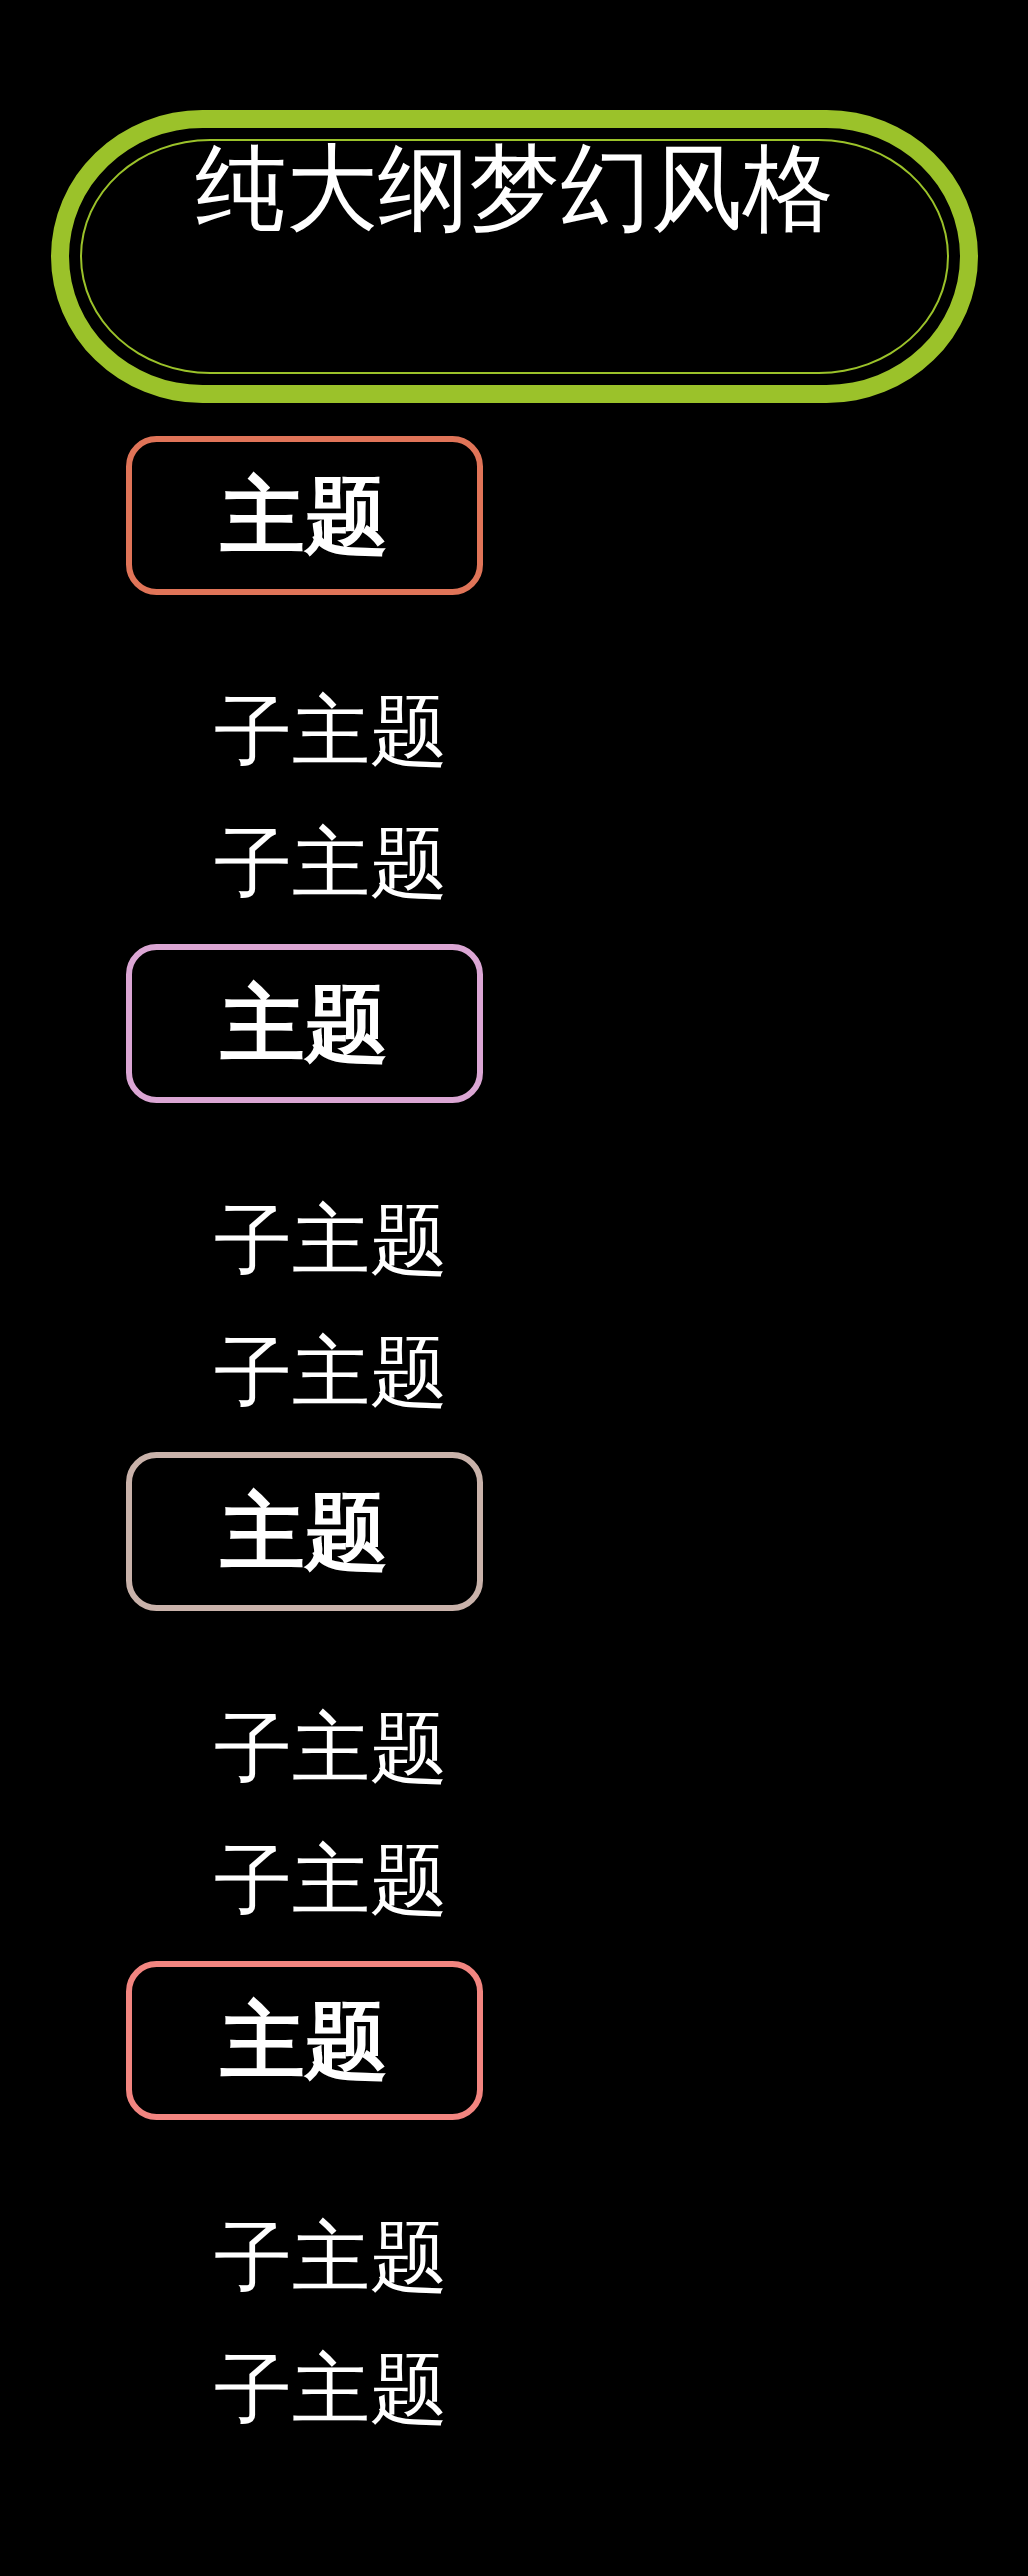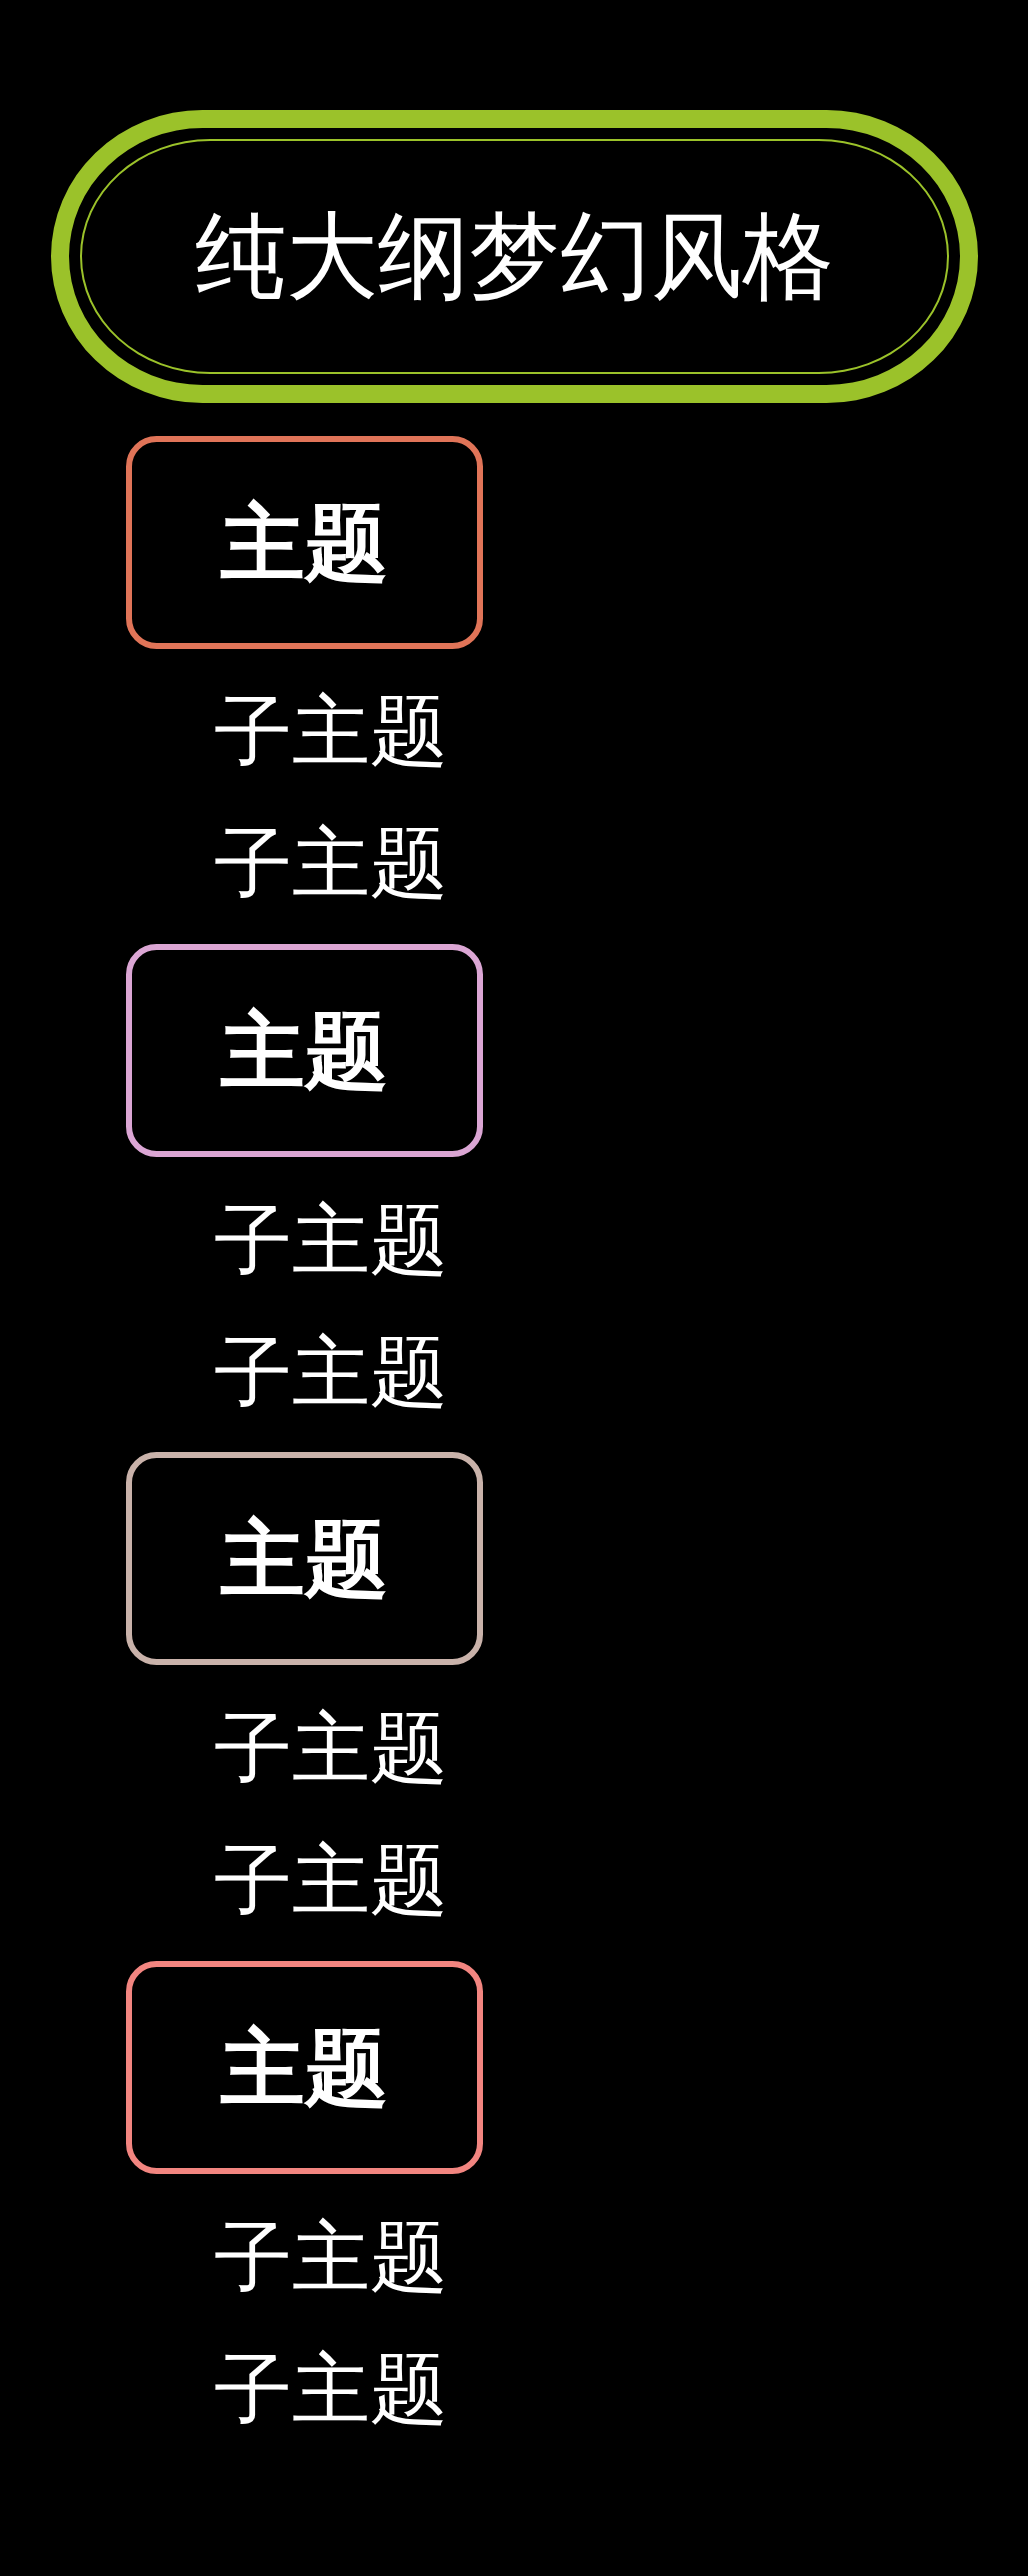--- a/index.html
+++ b/index.html
@@ -28,36 +28,35 @@
   .title-pill-inner {
     position: absolute;
     left: 11.4px;
     top: 11.4px;
     right: 11.4px;
     bottom: 11.4px;
     box-sizing: border-box;
     border: 2.9px solid #9BC22A;
     border-radius: 133px / 120px;
     display: flex;
-    align-items: center;
     justify-content: center;
   }
   .title-text {
     font-size: 95px;
     line-height: 1;
     font-weight: normal;
     letter-spacing: 0px;
     white-space: nowrap;
     transform: scaleX(0.96);
   }
   .topic-box {
     position: absolute;
     left: 126px;
     width: 357px;
-    height: 213px;
+    height: 159px;
     box-sizing: border-box;
     border: 6.7px solid #E07458;
     border-radius: 30.5px;
     display: flex;
     align-items: center;
     justify-content: center;
   }
   .topic-text {
     font-size: 84px;
     line-height: 1;

